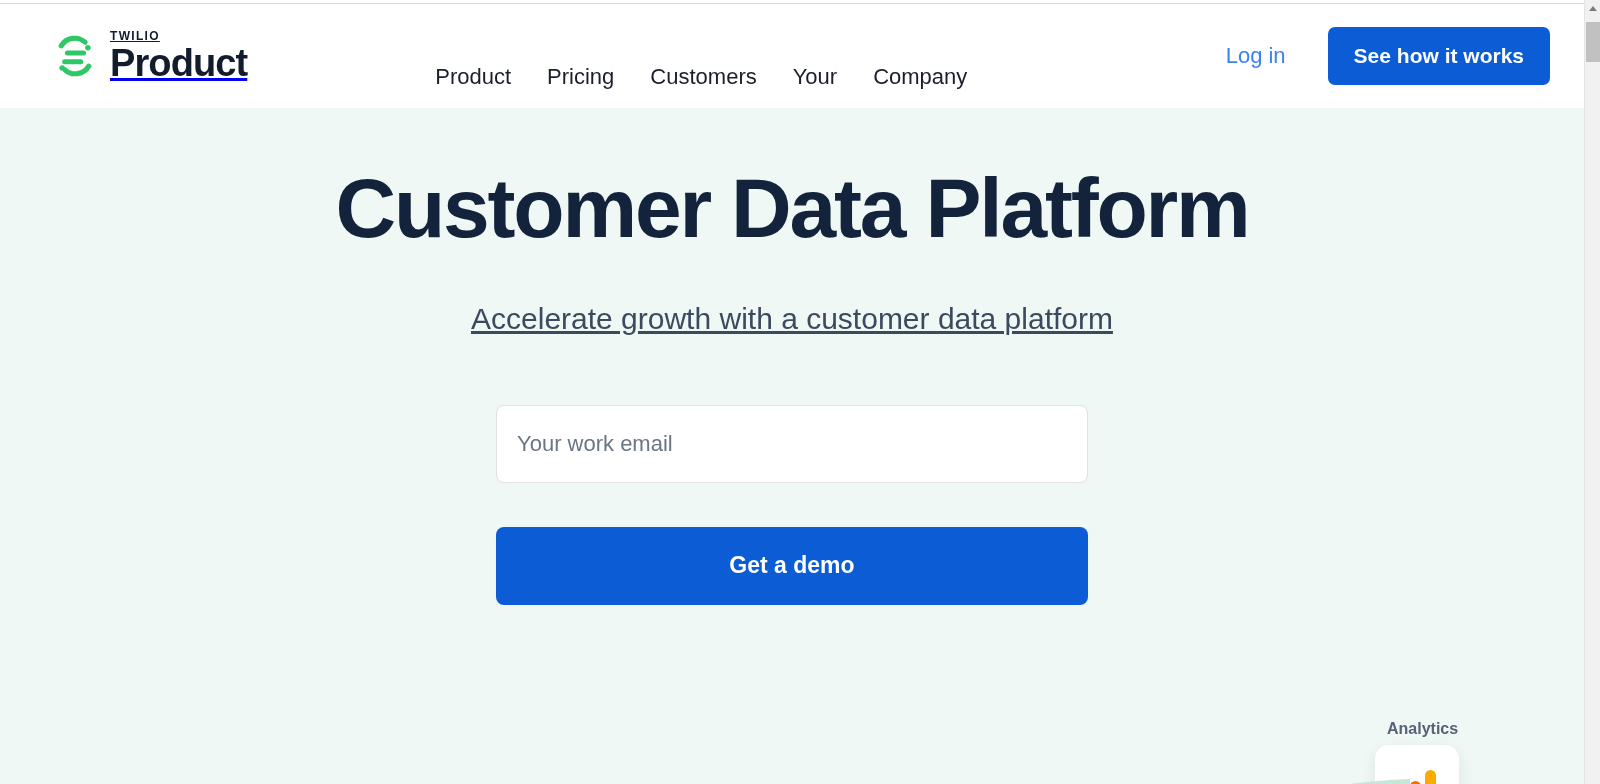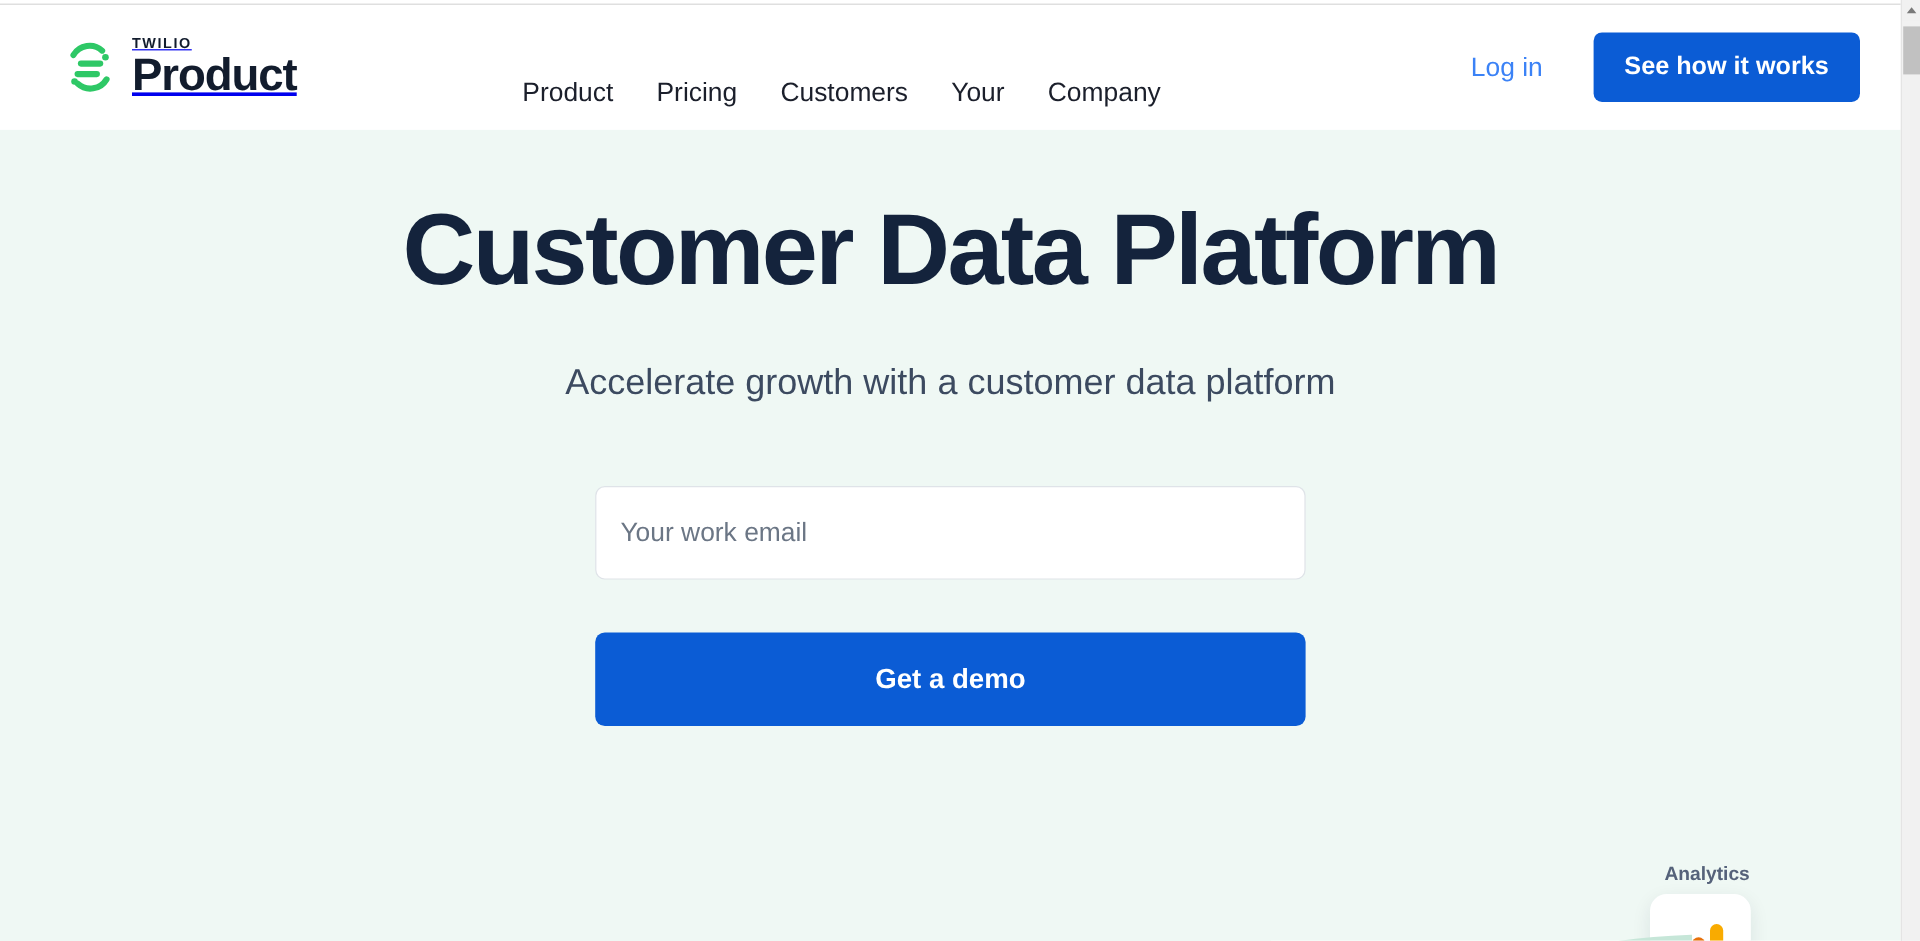--- a/index.html
+++ b/index.html
@@ -164,21 +164,21 @@
     line-height: 1.05;
   }
 
   .hero-sub {
     margin-top: 44px;
     font-size: 30px;
     line-height: 1.55;
     color: #3c4a60;
     font-weight: normal;
   }
-  .hero-sub span { display: block; }
+  .hero-sub span { display: block; text-decoration: underline; }
 
   .hero-form {
     margin-top: 62px;
     display: flex;
     flex-direction: column;
     align-items: center;
   }
   .email-input {
     width: 592px;
     height: 78px;

